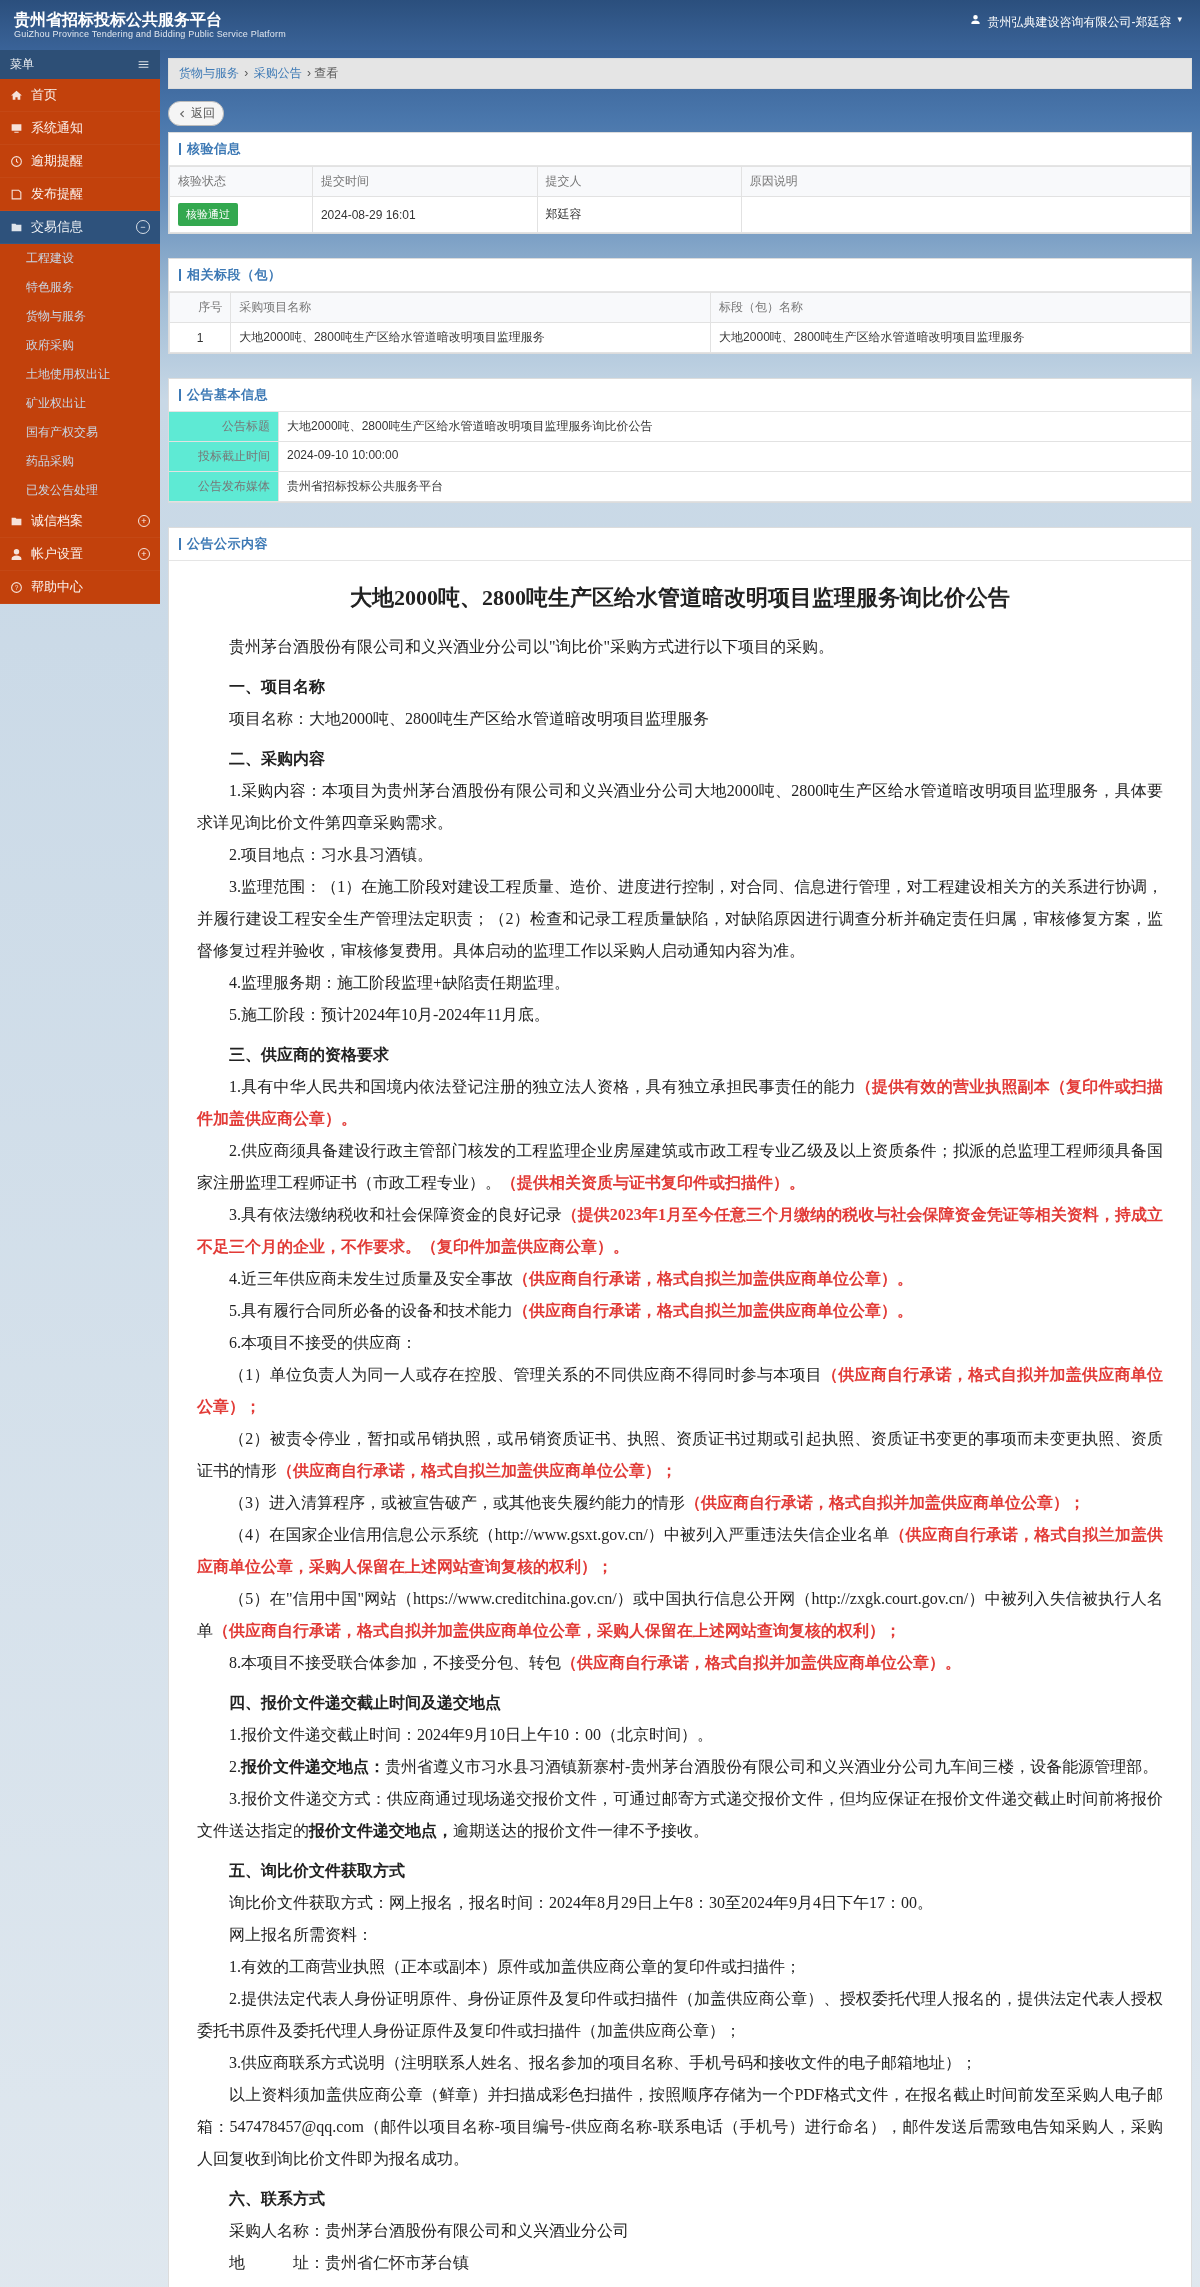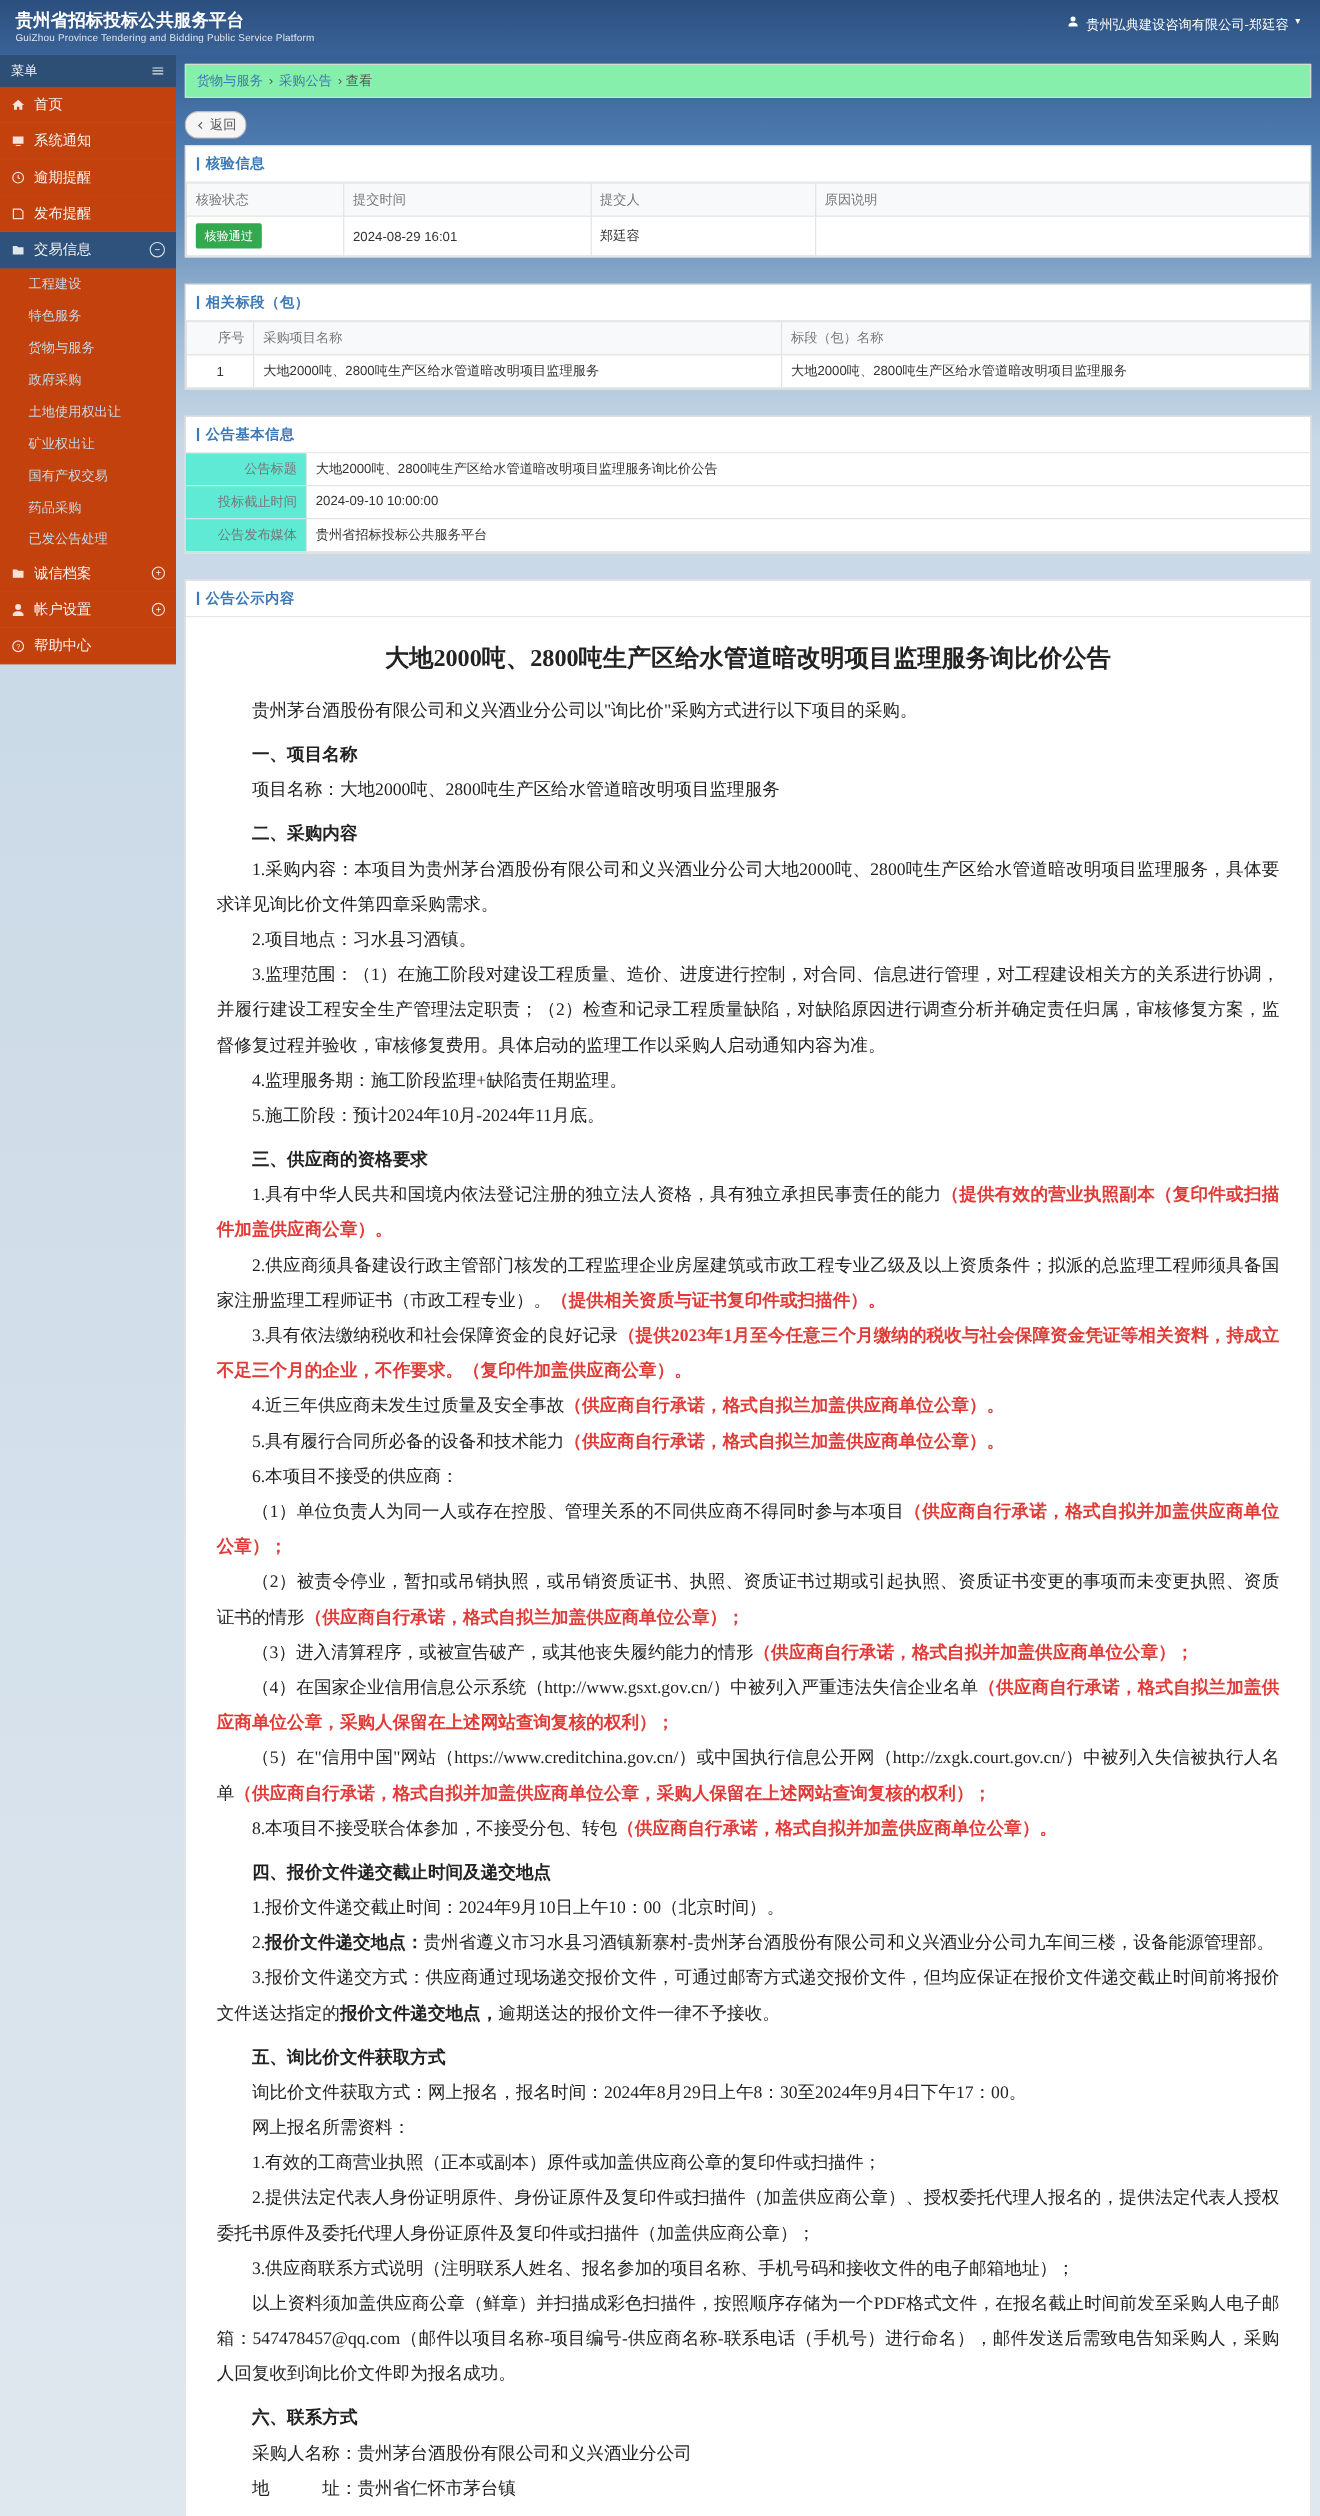--- a/index.html
+++ b/index.html
@@ -15,21 +15,21 @@
   .side{width:160px;background:#c2410c;color:rgba(255,255,255,.92);font-size:13px;flex-shrink:0}
   .side .group-hd{background:#2d4f76;padding:6px 10px;font-size:12px;display:flex;justify-content:space-between;align-items:center}
   .side .row{display:flex;align-items:center;gap:8px;padding:7px 10px;border-bottom:1px solid rgba(255,255,255,.04);cursor:pointer}
   .side .row.sel{background:#2e527c}
   .side .row .circ{width:12px;height:12px;border:1.5px solid rgba(255,255,255,.85);border-radius:50%;display:inline-flex;align-items:center;justify-content:center;font-size:9px;line-height:1}
   .side .sub{padding:6px 10px 6px 26px;font-size:12px;color:#c9d7e6;cursor:pointer}
   .side svg.ic{width:13px;height:13px;fill:rgba(255,255,255,.85)}
   .toggle-dot{width:14px;height:14px;border-radius:50%;border:1.5px solid rgba(255,255,255,.8);display:inline-flex;align-items:center;justify-content:center;font-size:9px}
 
   .main{flex:1;padding:8px}
-  .crumb{background:#86efac;border:1px solid #dcdcdc;padding:6px 8px;font-size:12px;color:#555;margin-bottom:6px}
+  .crumb{background:#e5e5e5;border:1px solid #dcdcdc;padding:6px 8px;font-size:12px;color:#555;margin-bottom:6px}
   .crumb a{color:#3d79b5;text-decoration:none;margin:0 2px}
   .btn-back{display:inline-flex;align-items:center;gap:4px;border:1px solid #bbb;background:#f5f5f5;color:#555;padding:3px 8px;font-size:12px;border-radius:12px;margin:6px 0;cursor:pointer}
   .btn-back svg{width:10px;height:10px;fill:#666}
 
   .panel{background:#fff;border:1px solid #dcdcdc;margin-bottom:24px}
   .panel .ph{padding:7px 10px;border-bottom:1px solid #e5e5e5;font-size:13px;color:#3d79b5;font-weight:bold;letter-spacing:.5px;position:relative}
   .panel .ph::before{content:"";display:inline-block;width:2px;height:12px;background:#3d79b5;vertical-align:-2px;margin-right:6px}
 
   table.tbl{width:100%;border-collapse:collapse;font-size:12px}
   table.tbl th,table.tbl td{border:1px solid #e2e2e2;padding:6px 8px;text-align:left}

